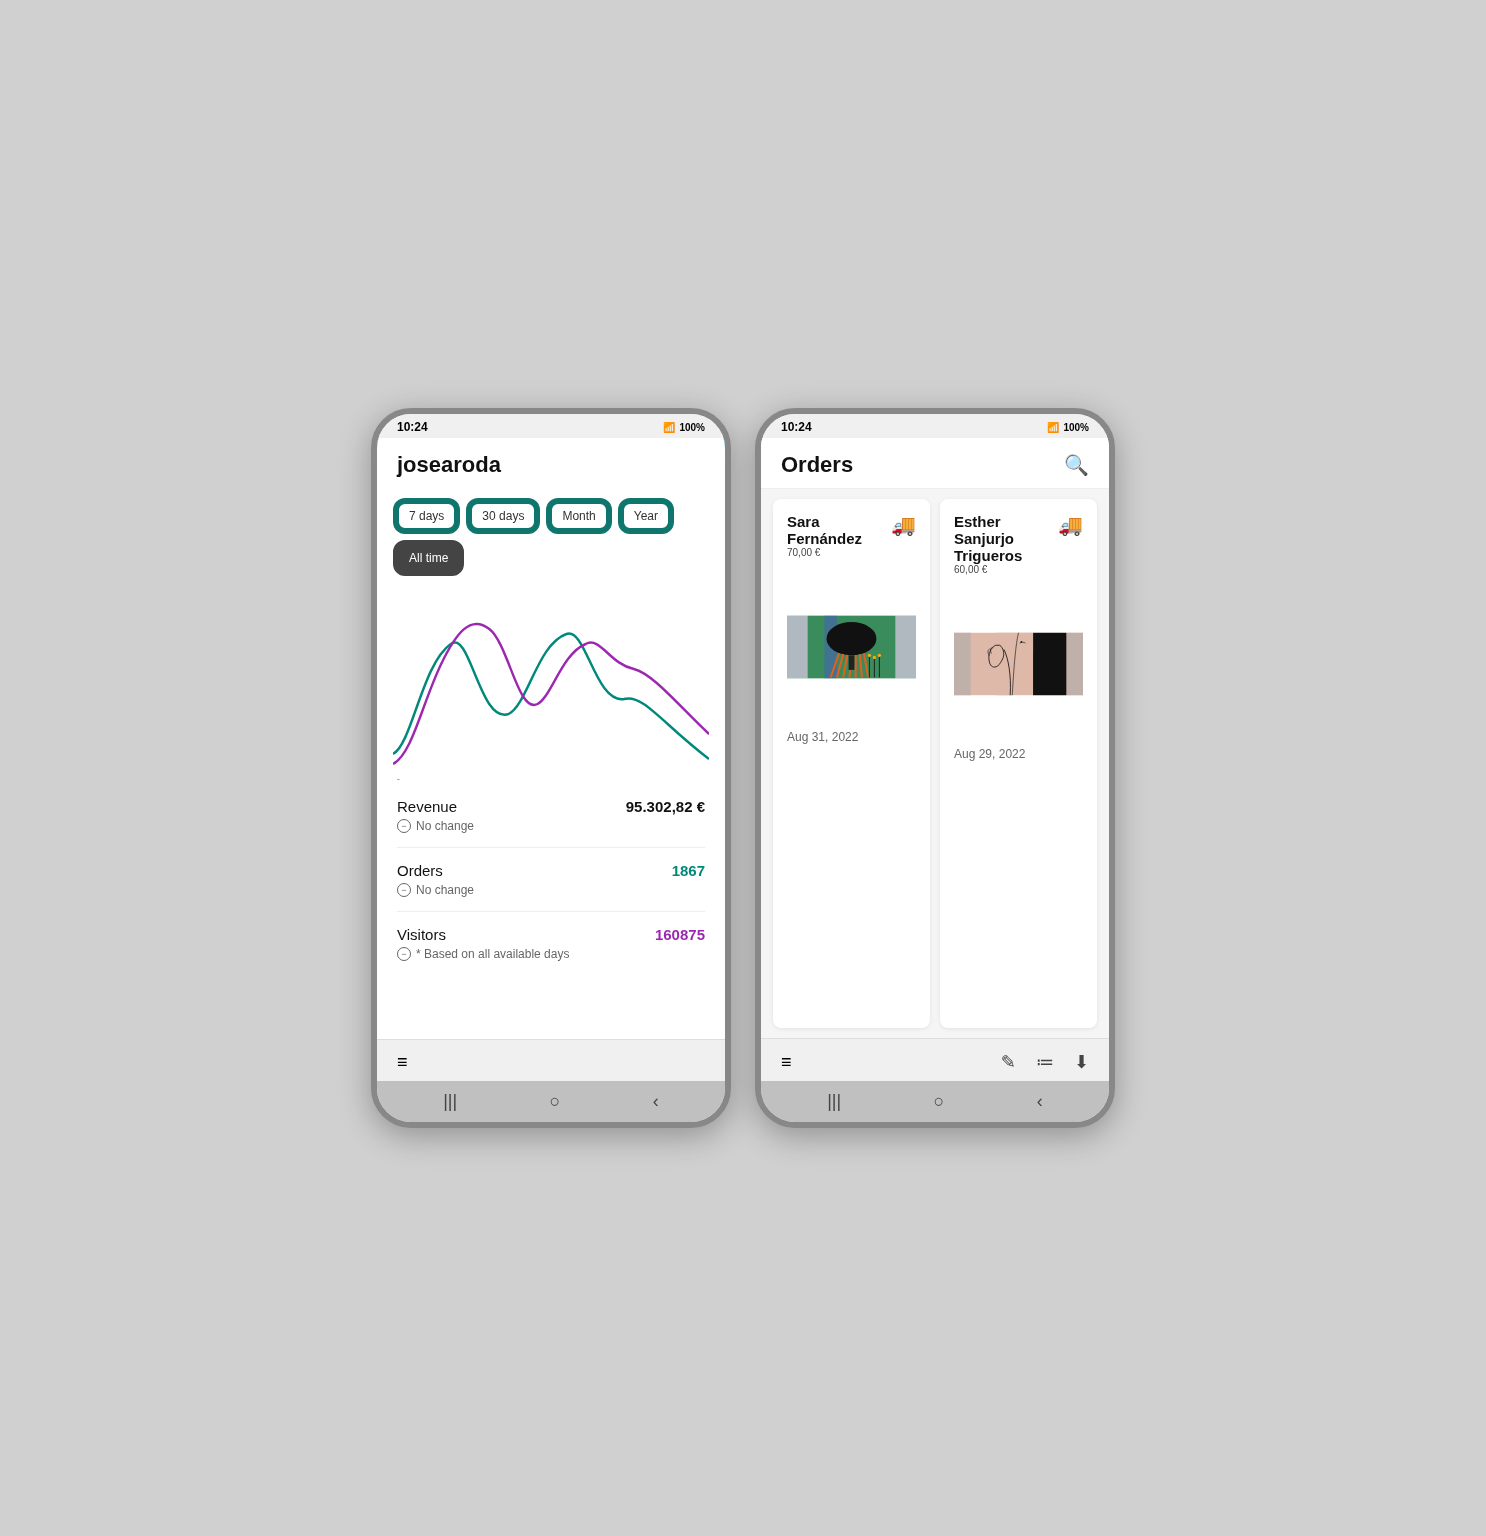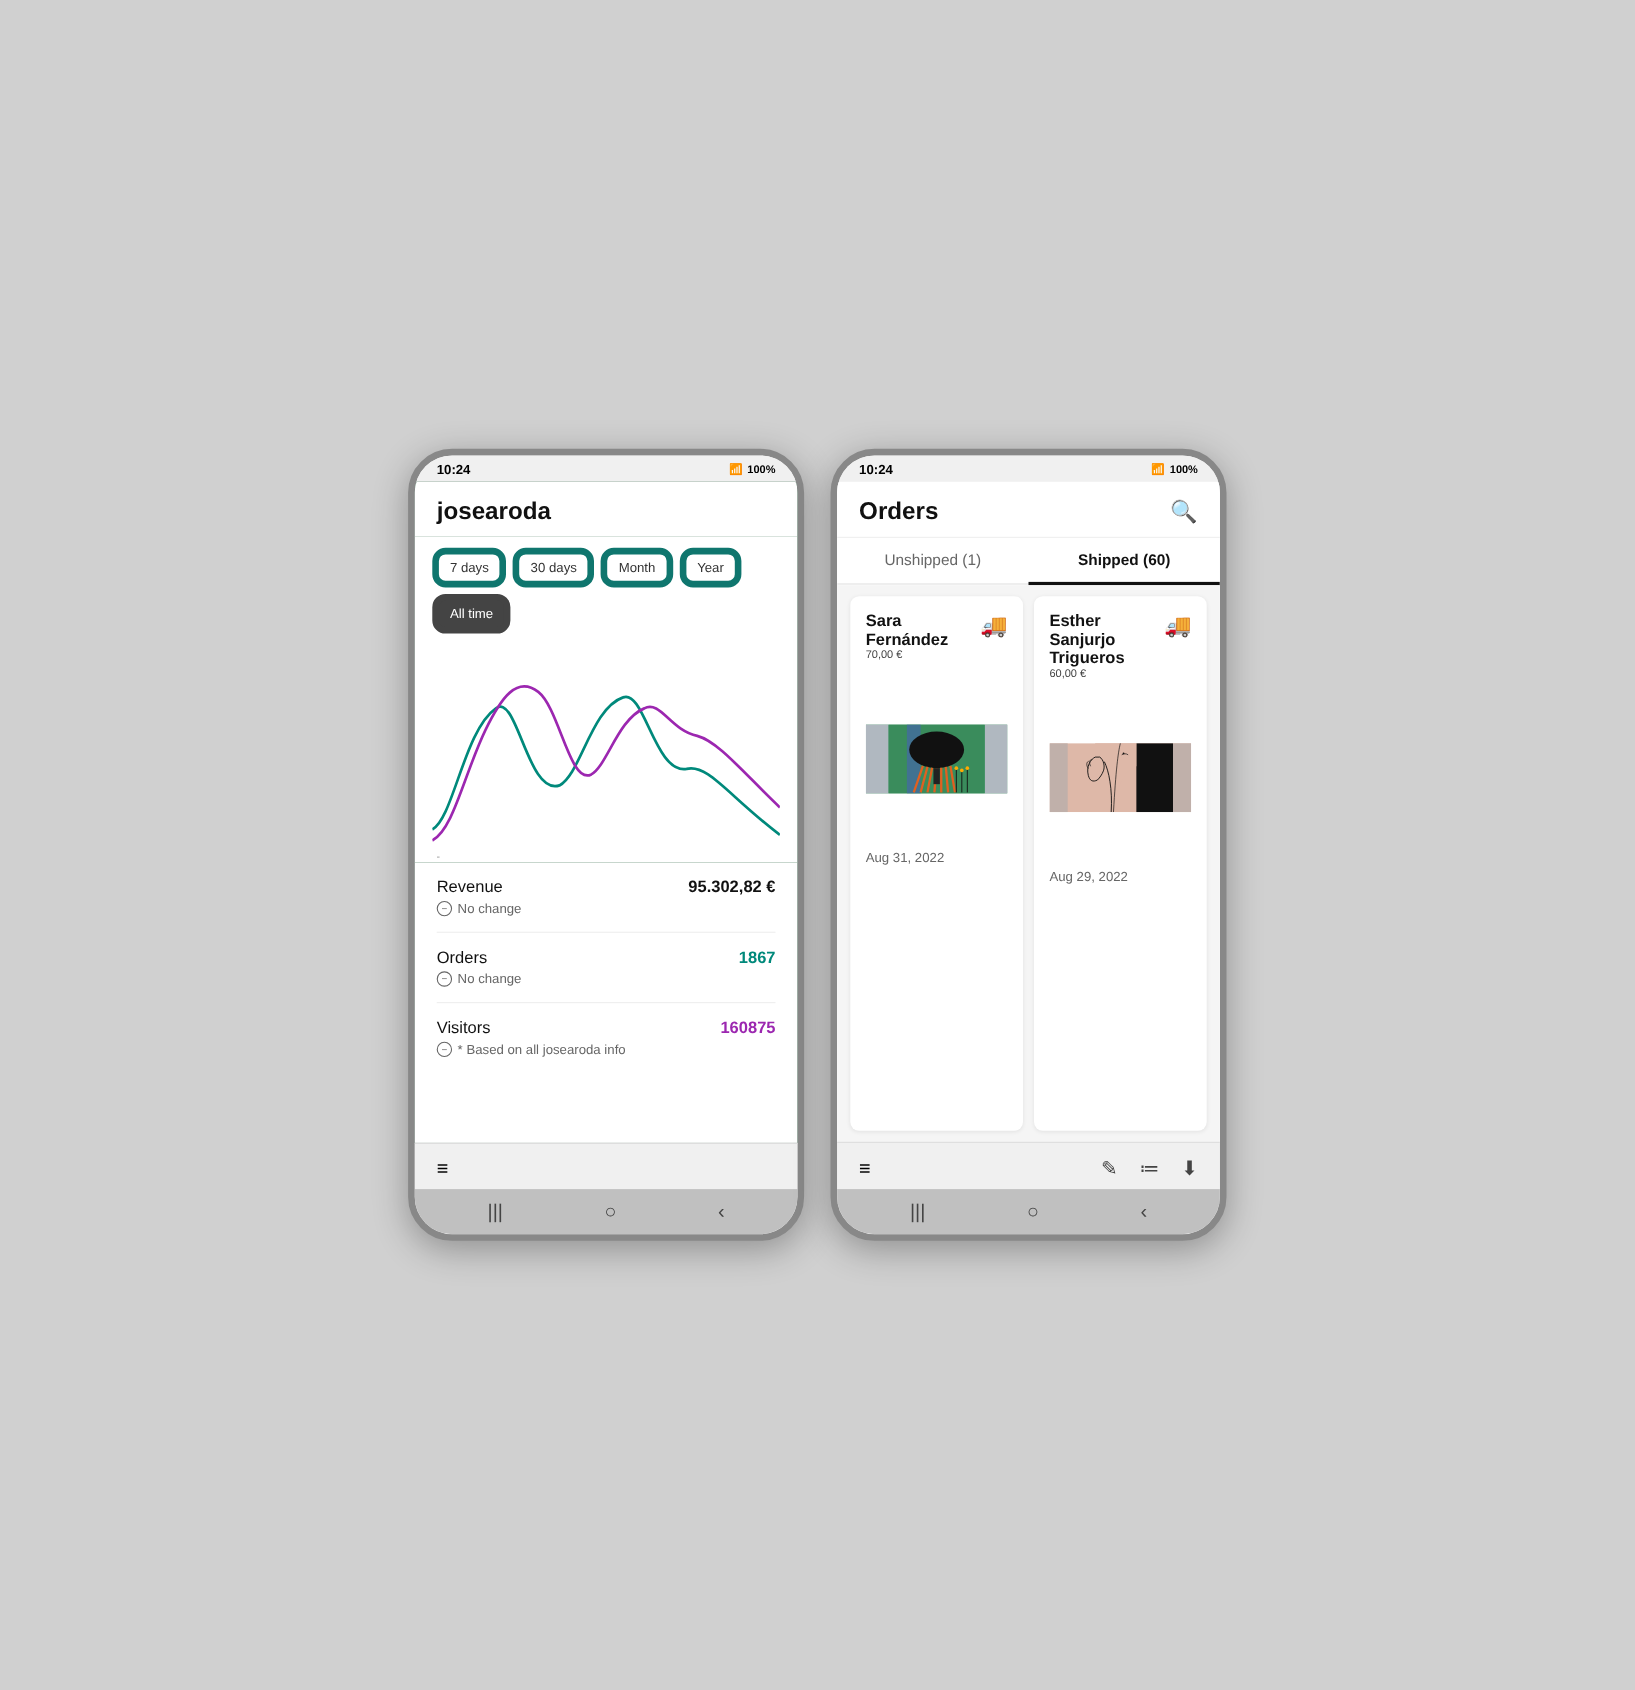--- a/index.html
+++ b/index.html
@@ -43,21 +43,21 @@
     .screen {
       flex: 1;
       background: #ffffff;
       overflow: hidden;
       display: flex;
       flex-direction: column;
     }
 
     
     .left-screen {
-      background: #14532d;
+      background: #0ea5e9;
     }
 
     .left-header {
       background: #ffffff;
       padding: 14px 20px 10px;
     }
 
     .left-header h1 {
       font-size: 22px;
       font-weight: 700;
@@ -360,21 +360,21 @@
         </div>
       </div>
 
       <div class="stat-row">
         <div class="stat-top">
           <span class="stat-label">Visitors</span>
           <span class="stat-value purple">160875</span>
         </div>
         <div class="stat-sub">
           <span class="no-change-icon">−</span>
-          <span>* Based on all josearoda info</span>
+          <span>* Based on all available days</span>
         </div>
       </div>
 
     </div>
   </div>
 
   <div class="bottom-nav">
     <span class="hamburger-icon">≡</span>
   </div>
 
@@ -395,24 +395,20 @@
     </div>
   </div>
 
   <div class="screen">
 
     <div class="right-header">
       <h1>Orders</h1>
       <span class="search-icon-btn">🔍</span>
     </div>
 
-    <div class="tabs-container">
-      <div class="tab">Unshipped (1)</div>
-      <div class="tab active">Shipped (60)</div>
-    </div>
 
     <div class="orders-list">
 
       <div class="order-card">
         <div class="order-card-top">
           <div>
             <div class="order-customer-name">Sara Fernández</div>
             <div class="order-price">70,00 €</div>
           </div>
           <span class="truck-icon">🚚</span>

